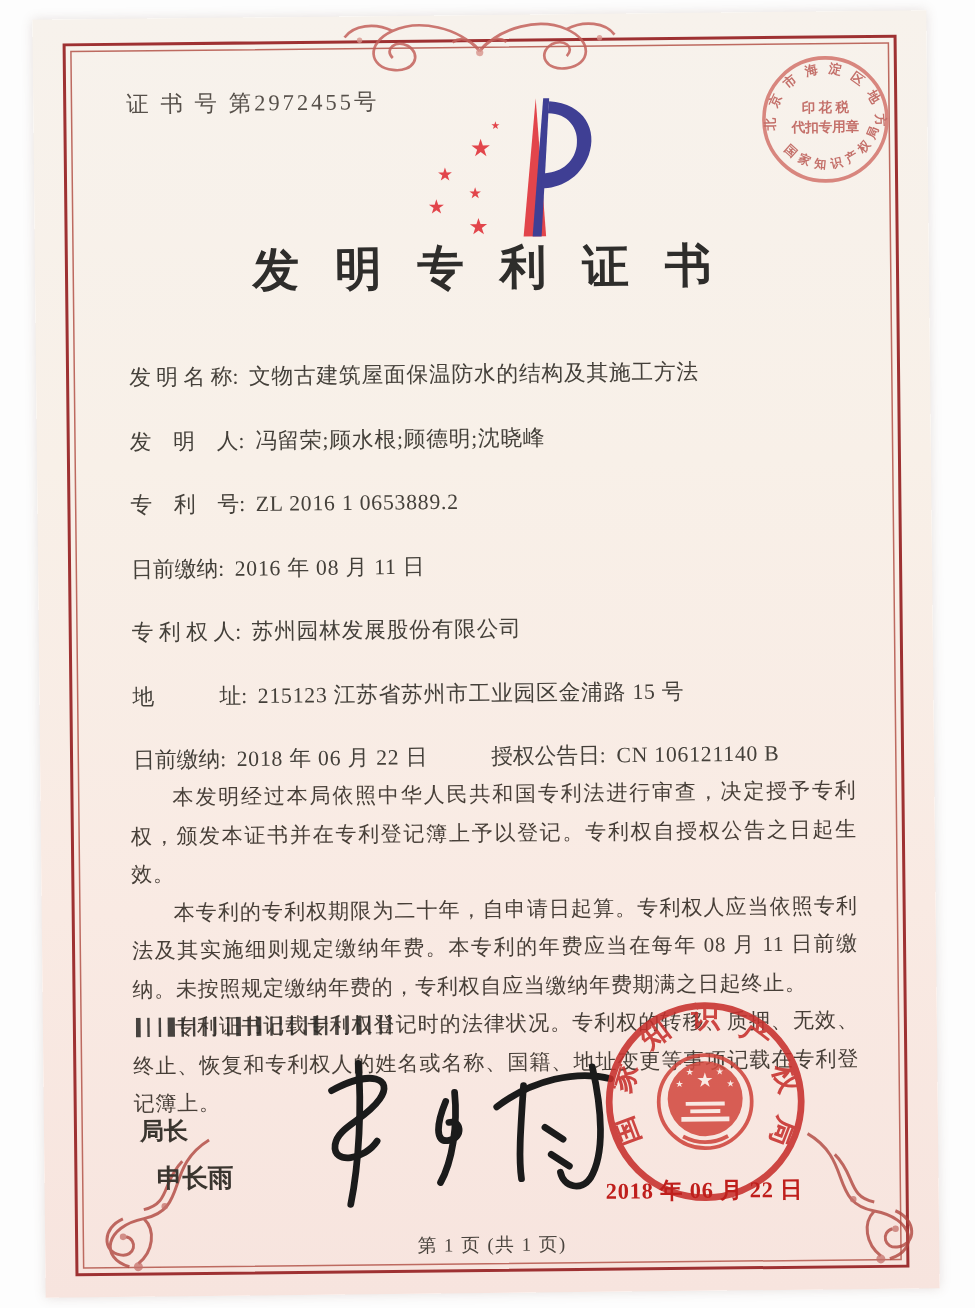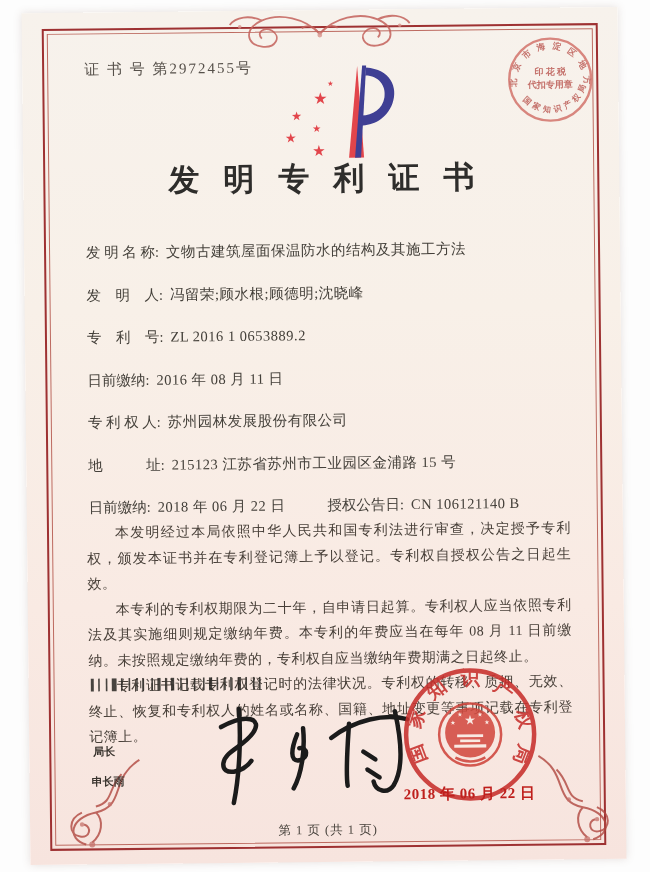--- a/index.html
+++ b/index.html
@@ -39,22 +39,22 @@
   .fcolon{margin-right:7px;}
   .fvalue{letter-spacing:.5px;}
   .fpair2{margin-left:42px;}
   .body-text{
     position:absolute;left:60px;top:508px;width:484px;
     font-size:14px;line-height:25.5px;color:#473f38;
     text-align:justify;
   }
   .body-text p{margin:0;text-indent:2em;letter-spacing:.5px;}
   .barcode{position:absolute;left:62px;top:666px;}
-  .sig-title{position:absolute;left:64px;top:732px;font-size:11px;font-weight:600;color:#3a352f;font-family:"Liberation Sans","DejaVu Sans",sans-serif;}
-  .sig-name{position:absolute;left:62px;top:762px;font-size:11px;font-weight:600;color:#3a352f;font-family:"Liberation Sans","DejaVu Sans",sans-serif;}
+  .sig-title{position:absolute;left:64px;top:732px;font-size:16px;font-weight:600;color:#3a352f;font-family:"Liberation Sans","DejaVu Sans",sans-serif;}
+  .sig-name{position:absolute;left:75px;top:762px;font-size:17px;font-weight:600;color:#3a352f;font-family:"Liberation Sans","DejaVu Sans",sans-serif;}
   .signature{position:absolute;left:140px;top:680px;}
   .seal{position:absolute;left:356px;top:644px;}
   .seal-date{
     position:absolute;left:374px;top:776px;
     font-size:15px;font-weight:700;color:#bf1f1c;white-space:pre;letter-spacing:.5px;
   }
   .page-footer{
     position:absolute;left:0;right:0;top:812px;text-align:center;
     font-size:12.5px;color:#4a443e;letter-spacing:1px;
   }

